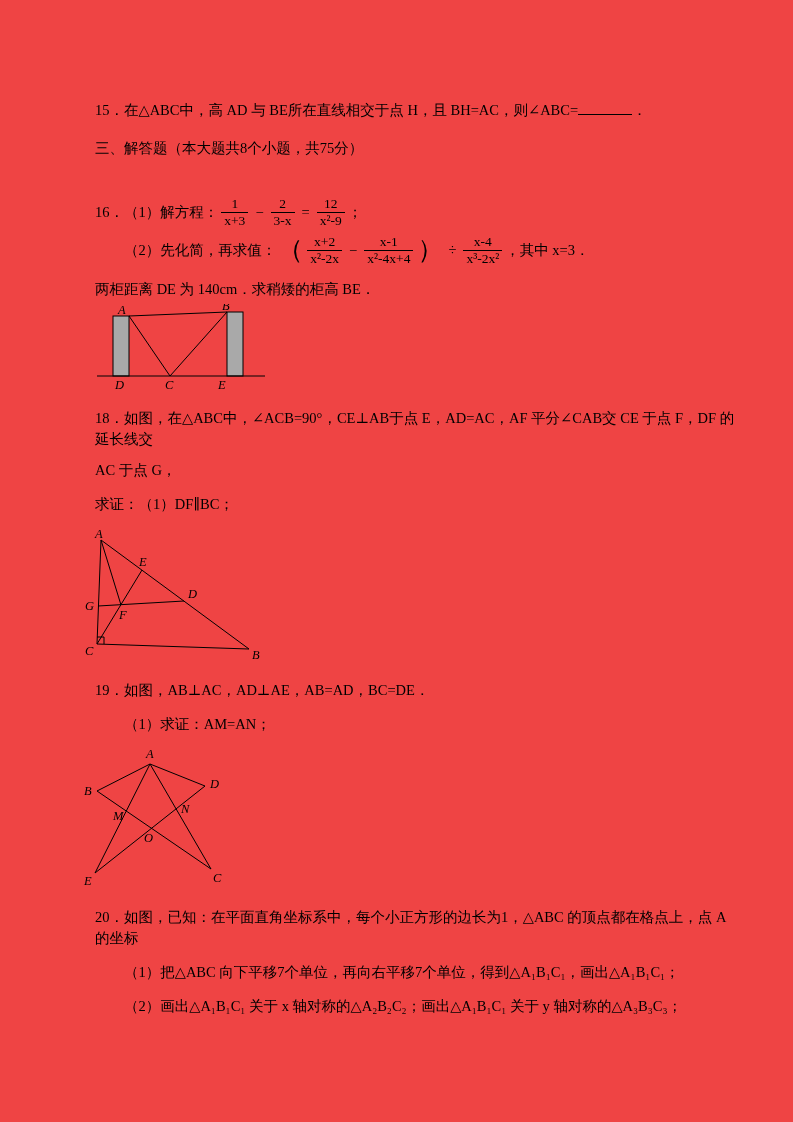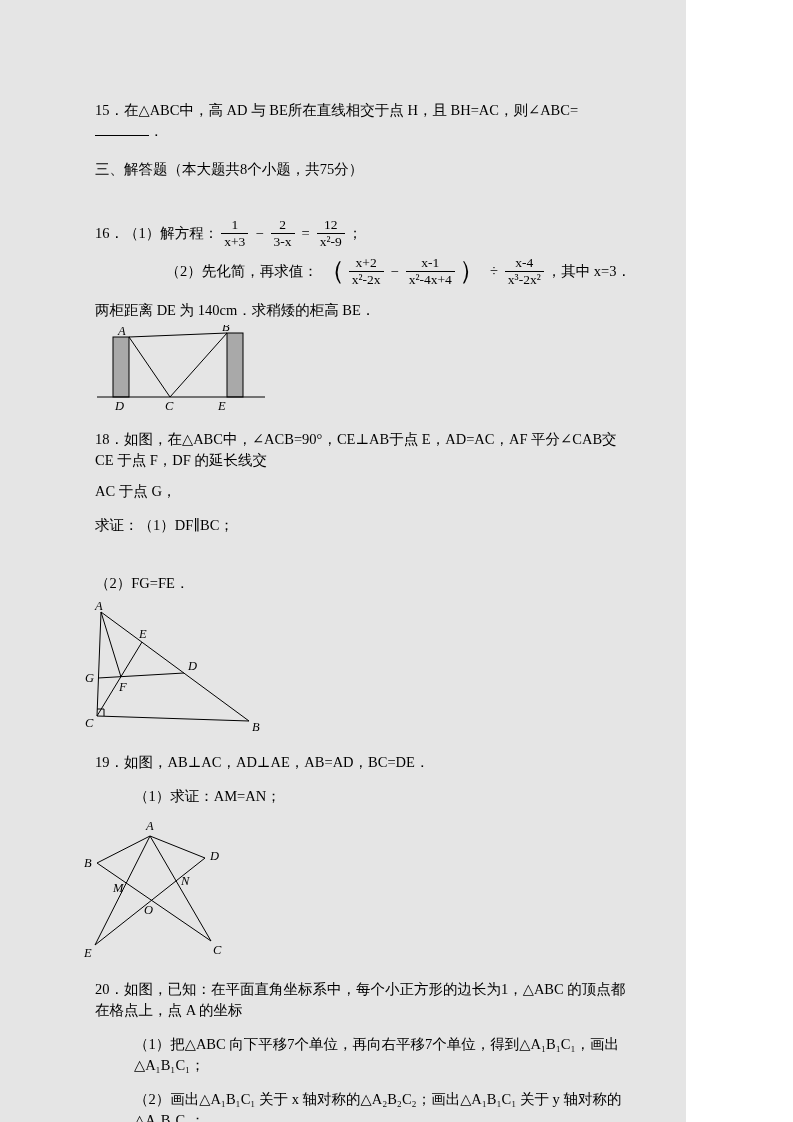--- a/index.html
+++ b/index.html
@@ -1,29 +1,29 @@
 <!DOCTYPE html>
 <html><head>
 <meta charset="utf-8">
 <style>
   *{box-sizing:border-box;}
   html,body{margin:0;padding:0;background:#ffffff;}
   .page{
-    width:686px;height:1122px;background:#e5e5e5;color:#000;
+    width:793px;height:1122px;background:#ef4444;color:#000;
     font-family:"Liberation Serif","DejaVu Serif",serif;
     font-size:14.5px;position:relative;
     padding:100px 55px 0 95px;overflow:hidden;
   }
   .row{line-height:1.45;margin-bottom:13px;}
   .mb17{margin-bottom:17px;}
   .mb10{margin-bottom:10px;}
   .mb6{margin-bottom:6px;margin-top:37px;}
   .mb4{margin-bottom:4px;}
   .bold{font-weight:normal;}
-  .indent{margin-left:39px;justify-content:flex-end;}
+  .indent{margin-left:29px;}
   .blank{display:inline-block;width:54px;border-bottom:1px solid #000;height:14px;vertical-align:baseline;}
   .eqline{display:flex;align-items:center;flex-wrap:nowrap;}
   .eqline .op{margin:0 4px;}
   .bigparen{font-size:26px;font-weight:400;line-height:1;margin:0 1px;}
   .frac{display:inline-block;text-align:center;vertical-align:middle;margin:0 3px;line-height:1.15;font-size:13.5px;}
   .frac .num{display:block;border-bottom:1px solid #000;padding:0 3px;}
   .frac .den{display:block;padding:0 3px;}
   .fig{display:block;margin:4px 0 14px 0;}
   .fig18{margin-left:-12px;}
   .fig19{margin-left:-15px;}
@@ -95,21 +95,20 @@
     <text x="23" y="10">A</text>
     <text x="127" y="6">B</text>
     <text x="70" y="85">C</text>
     <text x="20" y="85">D</text>
     <text x="123" y="85">E</text>
   </svg>
 
   <div class="row mb10">18．如图，在△ABC中，∠ACB=90°，CE⊥AB于点 E，AD=AC，AF 平分∠CAB交 CE 于点 F，DF 的延长线交</div>
   <div class="row">AC 于点 G，</div>
   <div class="row">求证：（1）DF∥BC；</div>
-  <div class="row mb6">（2）FG=FE．</div>
 
   <svg class="fig fig18" width="195" height="138" viewBox="0 0 195 138">
     <line x1="18" y1="12" x2="166" y2="121"></line>
     <line x1="18" y1="12" x2="14" y2="116"></line>
     <line x1="14" y1="116" x2="166" y2="121"></line>
     <line x1="14" y1="116" x2="59" y2="42"></line>
     <line x1="15" y1="78" x2="101" y2="73"></line>
     <line x1="18" y1="12" x2="38" y2="77"></line>
     <polyline points="14,109 21,109 21,116"></polyline>
     <text x="12" y="10">A</text>

